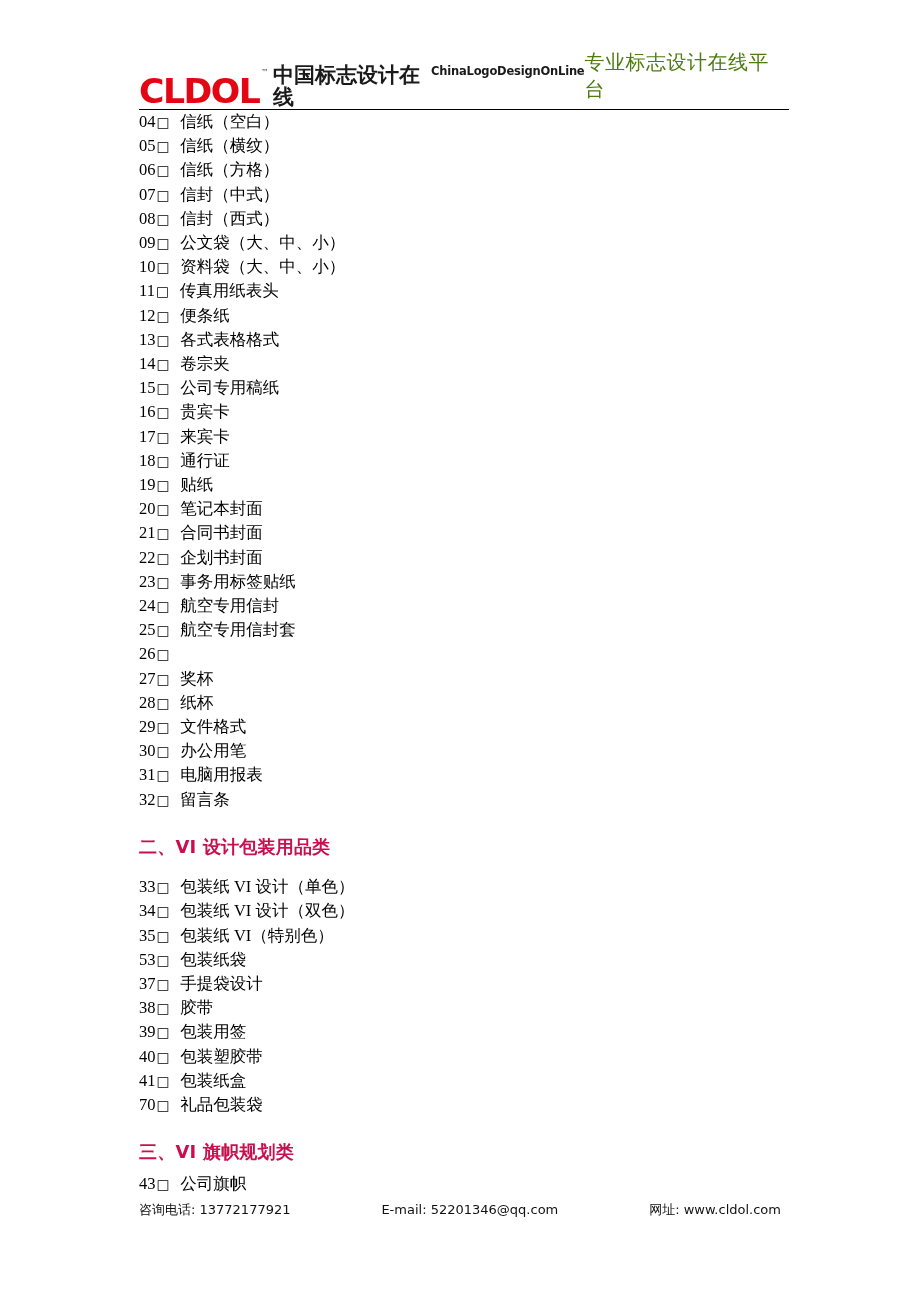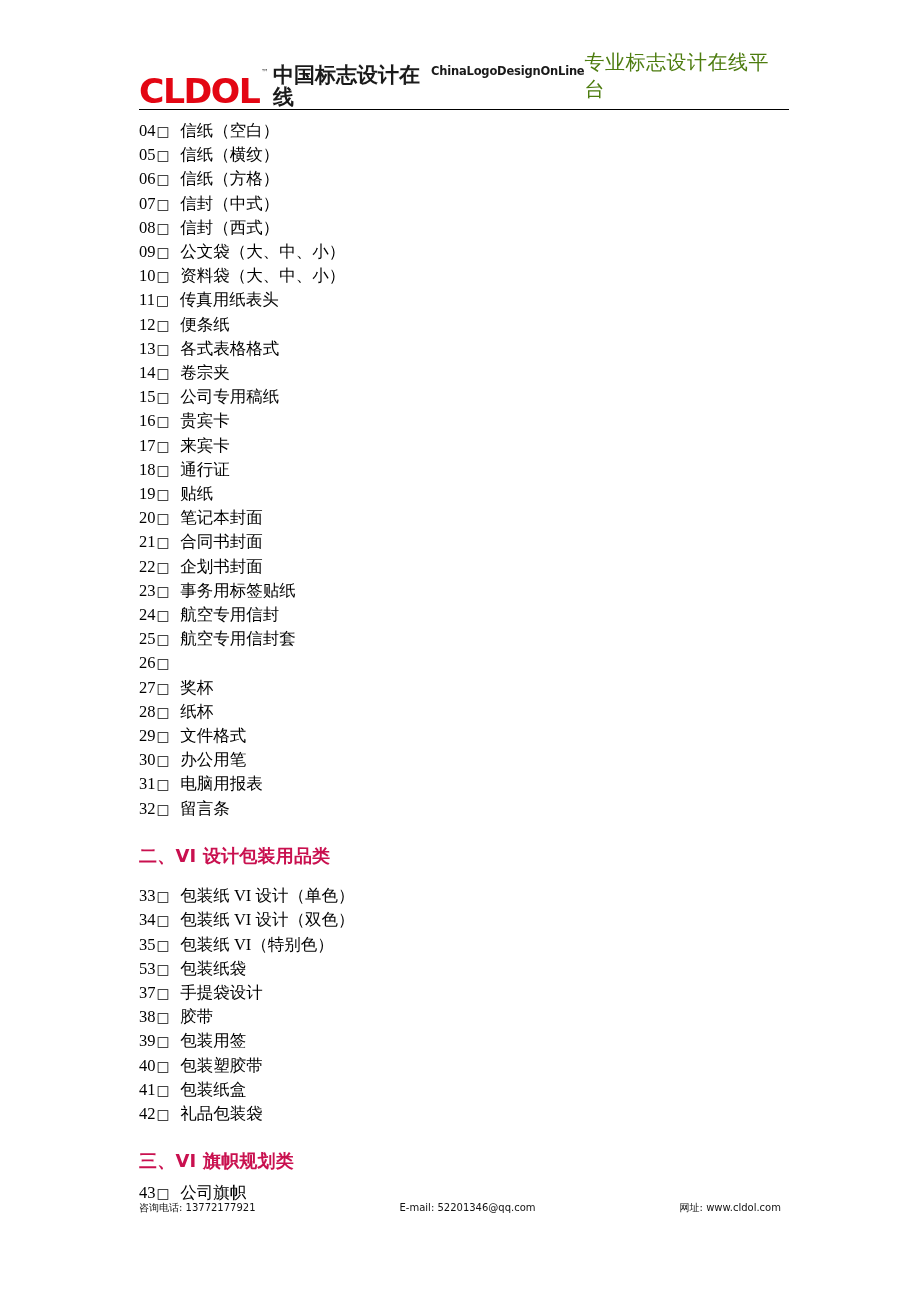--- a/index.html
+++ b/index.html
@@ -92,21 +92,20 @@
   }
   .header-rule {
     border: 0;
     border-top: 1.4px solid #000;
     margin: 3px 0 0 0;
     width: 100%;
   }
 
   
   .list {
-    margin-top: 9px;
   }
   .item {
     display: flex;
     align-items: baseline;
     font-size: 16.5px;
     line-height: 24.2px;
     white-space: nowrap;
   }
   .item-num {
     font-family: "Liberation Serif", serif;
@@ -138,21 +137,21 @@
   
   .footer {
     position: absolute;
     left: 139px;
     top: 1201px;
     width: 650px;
     display: flex;
     justify-content: space-between;
     align-items: baseline;
     font-family: "DejaVu Sans", sans-serif;
-    font-size: 10px;
+    font-size: 13px;
     color: #111;
     text-align: right;
   }
   .footer span { white-space: nowrap; }
   .footer-web { padding-right: 8px; }
 </style>
 </head>
 <body>
 
 <div class="page">
@@ -359,21 +358,21 @@
         <span class="item-num">40</span>
         <span class="item-box">□</span>
         <span class="item-label">包装塑胶带</span>
       </div>
       <div class="item">
         <span class="item-num">41</span>
         <span class="item-box">□</span>
         <span class="item-label">包装纸盒</span>
       </div>
       <div class="item">
-        <span class="item-num">42</span>
+        <span class="item-num">70</span>
         <span class="item-box">□</span>
         <span class="item-label">礼品包装袋</span>
       </div>
     </div>
 
     <div class="section-head">三、VI 旗帜规划类</div>
     <div class="list" style="margin-top:8px">
       <div class="item">
         <span class="item-num">43</span>
         <span class="item-box">□</span>

